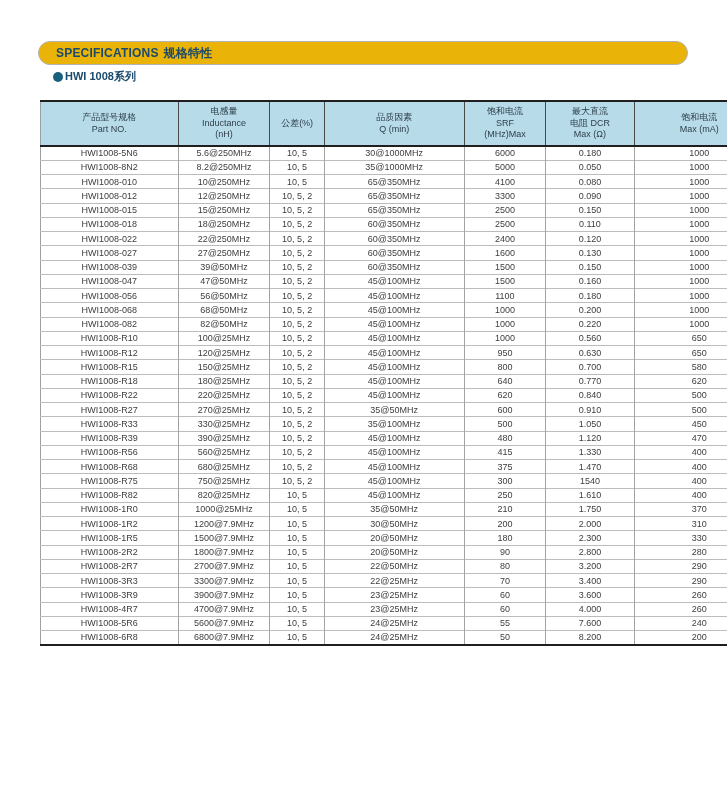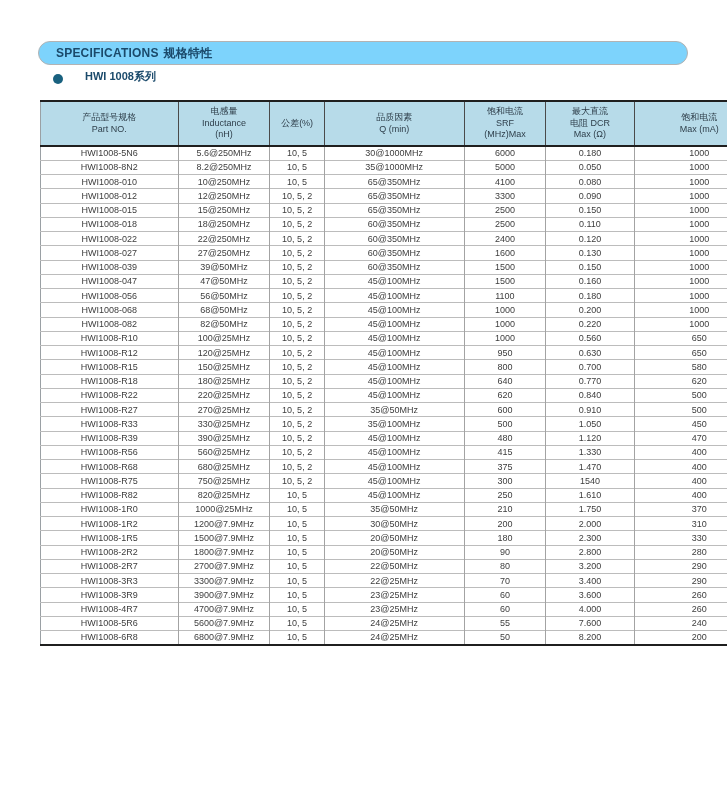--- a/index.html
+++ b/index.html
@@ -14,29 +14,29 @@
   *{box-sizing:border-box;}
   html,body{margin:0;padding:0;}
   body{
     width:727px;height:790px;background:#ffffff;position:relative;
     font-family:"Liberation Sans","DejaVu Sans",sans-serif;
     overflow:hidden;
   }
   .section-pill{
     position:absolute;left:38px;top:41px;width:650px;height:24px;
     border:1px solid #b3b3b3;border-radius:13px;
-    display:flex;align-items:center;padding-left:17px;background:#7dd3fc;
+    display:flex;align-items:center;padding-left:17px;background:#eab308;
   }
   .section-title{
     font-size:12px;font-weight:bold;color:var(--accent);letter-spacing:.2px;
     white-space:nowrap;
   }
   .section-title .zh{margin-left:5px;}
   .series-row{
-    position:absolute;left:53px;top:69px;display:flex;align-items:flex-end;gap:22px;
+    position:absolute;left:53px;top:69px;display:flex;align-items:center;gap:2px;
   }
   .bullet{
     width:10px;height:10px;border-radius:50%;background:var(--bullet);
     flex:0 0 auto;
   }
   .series-title{font-size:11px;font-weight:bold;color:var(--accent);white-space:nowrap;}
 
   table.spec{
     position:absolute;left:40px;top:100px;width:725px;
     border-collapse:collapse;table-layout:fixed;

